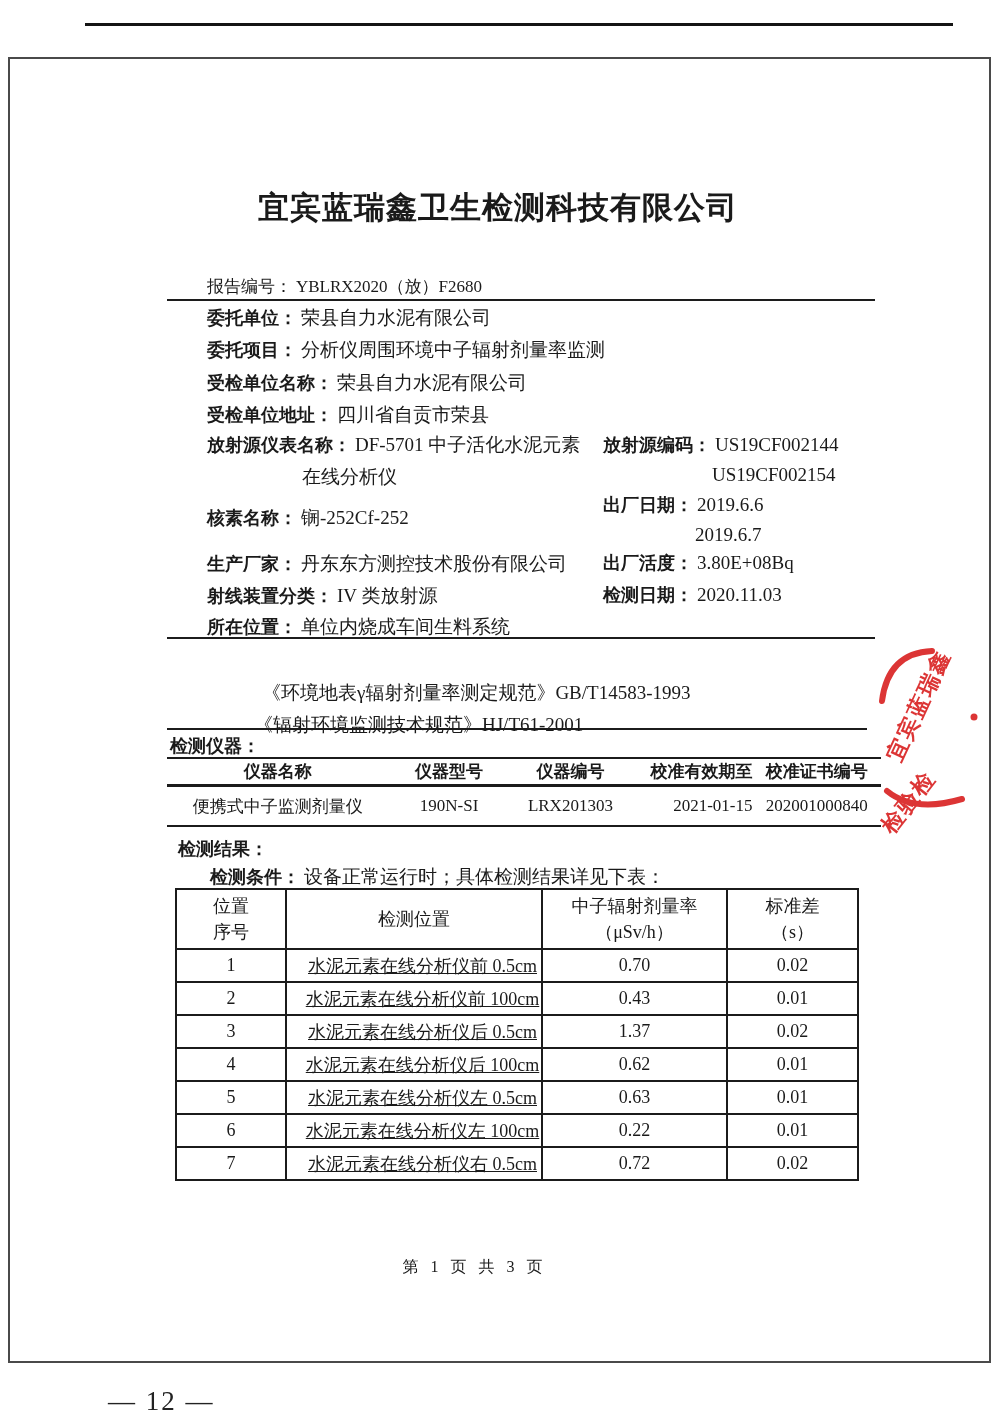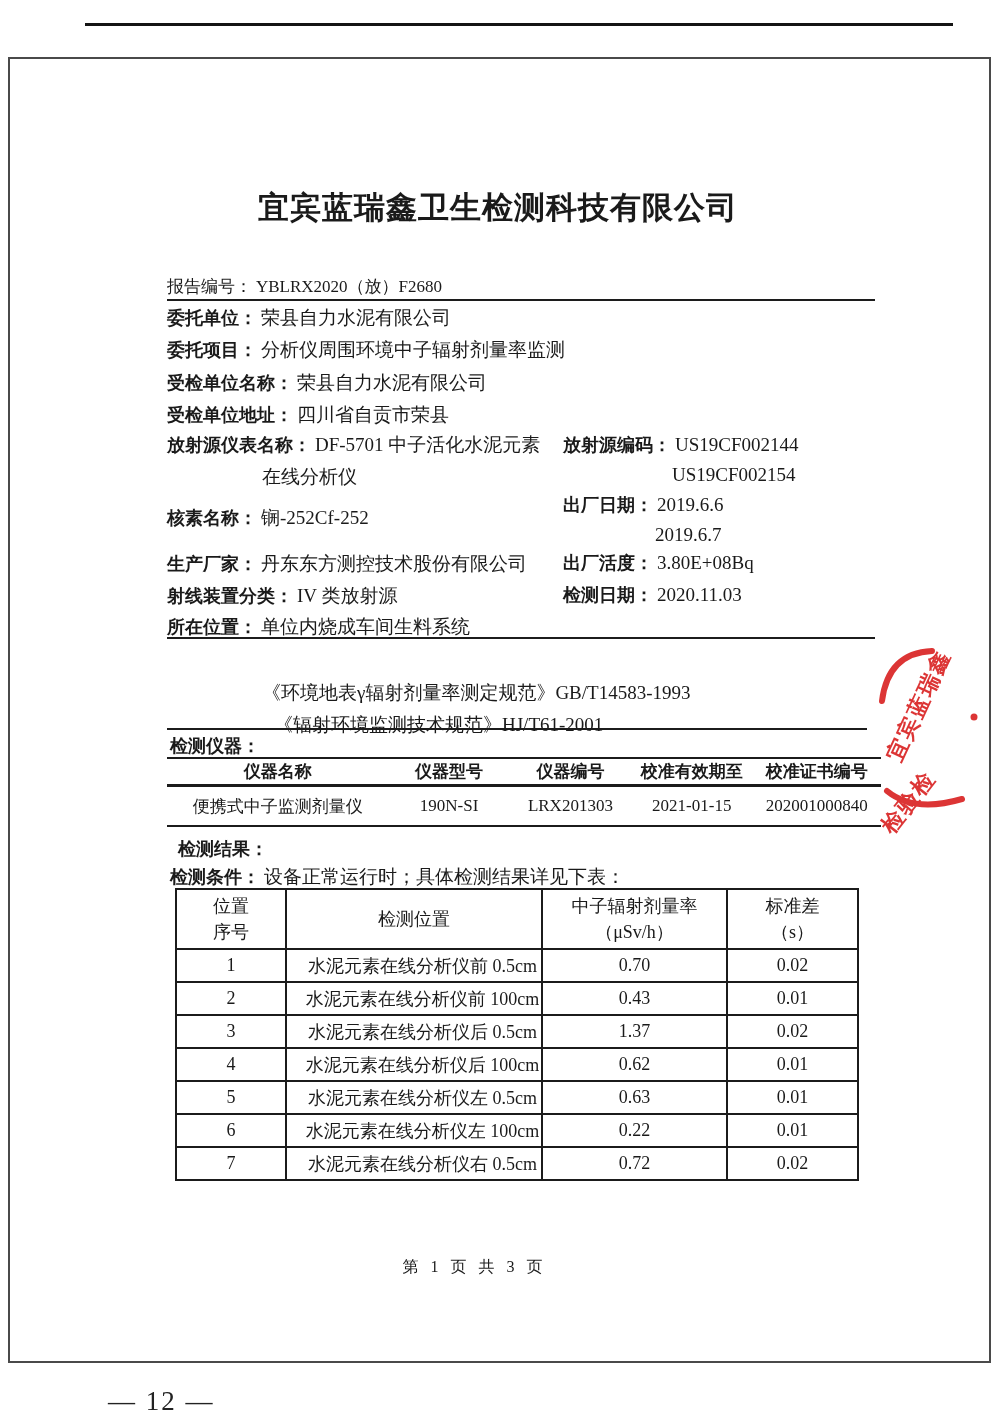--- a/index.html
+++ b/index.html
@@ -9,37 +9,37 @@
   .top-rule { left:85px; top:23px; width:868px; height:3px; background:#141414; }
   .page-box { left:8px; top:57px; width:983px; height:1306px; border:2px solid #4a4a4a;
     background:#fff; overflow:hidden; }
   .title-wrap { left:13px; top:128px; width:950px; text-align:center; }
   .company-title { font-size:31px; font-weight:bold; letter-spacing:1px; }
   .report-title { left:0; top:175px; width:950px; text-align:center;
     font-size:28px; font-weight:bold; letter-spacing:2px; }
   .lbl { font-weight:bold; font-family:"Liberation Sans","DejaVu Sans",sans-serif; font-size:18px; }
   .val { font-size:19px; }
   .line { height:2px; background:#1c1c1c; }
-  .row { white-space:nowrap; }
+  .row { white-space:nowrap;margin-left:40px; }
   .basis-line { font-size:19px; white-space:nowrap; }
   
   .instr-table { left:157px; top:698px; width:714px; border-top:2px solid #1b1b1b;
     border-bottom:2px solid #1b1b1b; }
   .instr-head { display:flex; height:28px; align-items:center; border-bottom:3px solid #1b1b1b; }
   .instr-row { display:flex; height:38px; align-items:center; }
   .ic { text-align:center; font-size:17px; }
-  .ic.c1{width:31%;} .ic.c2{width:17%;} .ic.c3{width:17%;} .ic.c4{width:17%;} .ic.c5{width:18%;}
+  .ic.c1{width:31%;} .ic.c2{width:17%;} .ic.c3{width:17%;} .ic.c4{width:17%;text-align:right;} .ic.c5{width:18%;}
   .instr-head .ic { font-weight:bold; font-family:"Liberation Sans","DejaVu Sans",sans-serif; }
   
   table.results { border-collapse:collapse; table-layout:fixed; }
   table.results td, table.results th { border:2px solid #1b1b1b; font-size:18px;
     font-weight:normal; text-align:center; vertical-align:middle; }
   table.results th { line-height:1.45; }
   .col-no{width:110px;} .col-pos{width:256px;} .col-rate{width:185px;} .col-sd{width:131px;}
-  td.pos-cell { text-align:left; padding-left:17px; }
+  td.pos-cell { text-align:left; padding-left:17px;text-decoration:underline; }
   tr.data-row { height:33px; }
   .results-header-row { height:60px; }
   .footer-page { left:0; top:1198px; width:929px; text-align:center; font-size:16px;
     letter-spacing:4px; }
   .doc-page-num { left:108px; top:1386px; font-size:27px; letter-spacing:2px; color:#222; }
   .stamp-svg { left:858px; top:580px; }
 </style>
 </head>
 <body>
 
@@ -115,21 +115,21 @@
     <span class="val">3.80E+08Bq</span>
   </div>
   <div class="abs row" style="left:553px; top:524px;">
     <span class="lbl">检测日期：</span>
     <span class="val">2020.11.03</span>
   </div>
 
   <div class="abs line" style="left:157px; top:578px; width:708px;"></div>
 
   <div class="abs basis-line" style="left:252px; top:621px;">《环境地表γ辐射剂量率测定规范》GB/T14583-1993</div>
-  <div class="abs basis-line" style="left:264px; top:653px;">《辐射环境监测技术规范》HJ/T61-2001</div>
+  <div class="abs basis-line" style="left:244px; top:653px;">《辐射环境监测技术规范》HJ/T61-2001</div>
 
   <div class="abs line" style="left:157px; top:669px; width:700px;"></div>
 
   <div class="abs lbl" style="left:160px; top:675px;">检测仪器：</div>
 
   <div class="abs instr-table">
     <div class="instr-head">
       <div class="ic c1">仪器名称</div>
       <div class="ic c2">仪器型号</div>
       <div class="ic c3">仪器编号</div>

